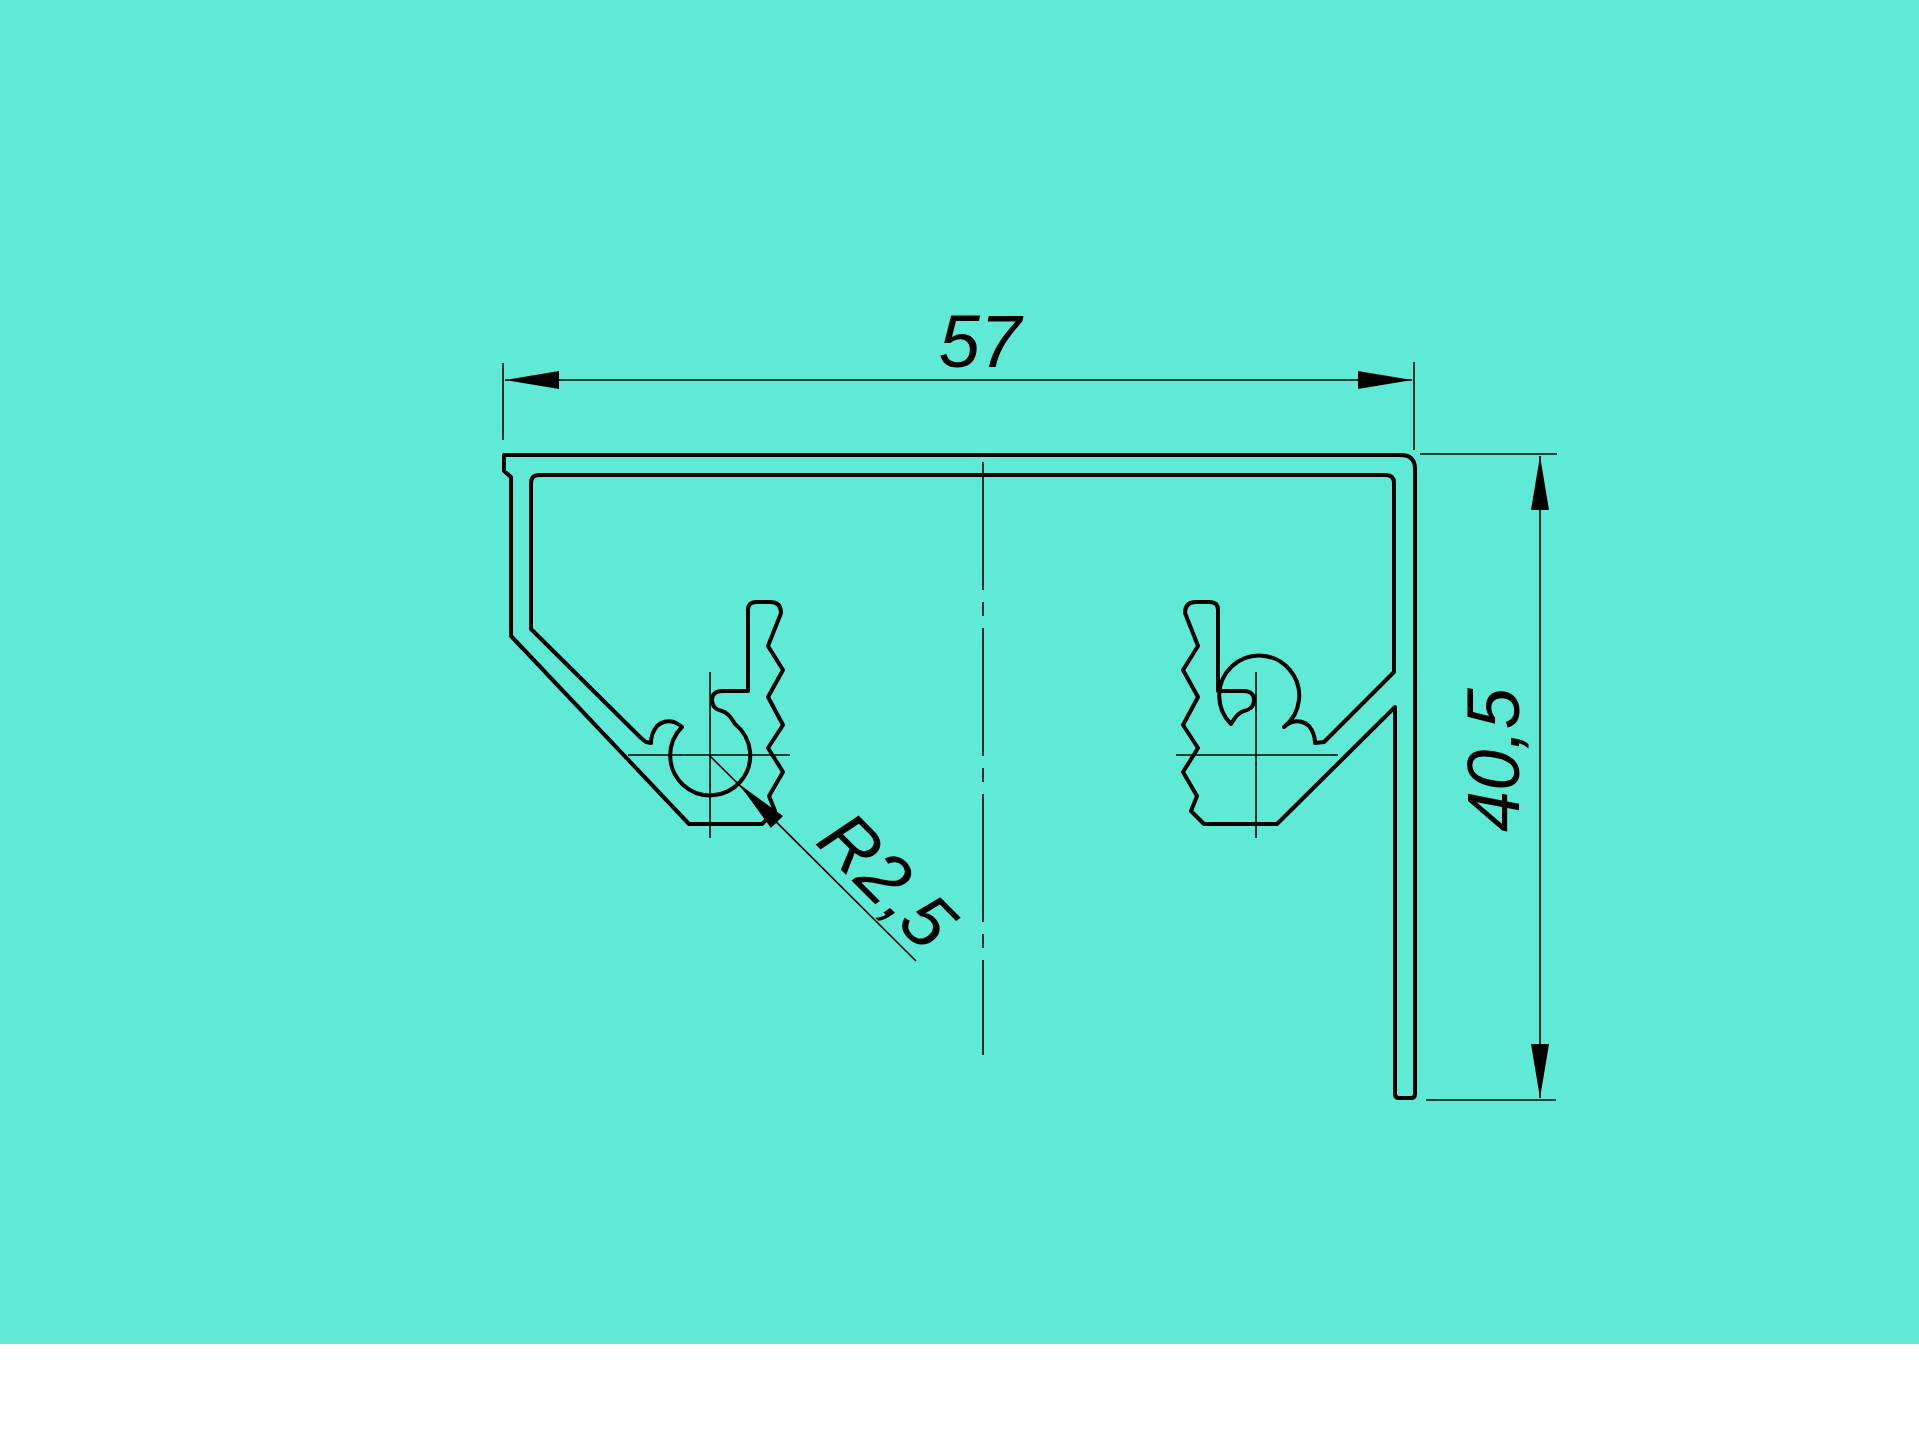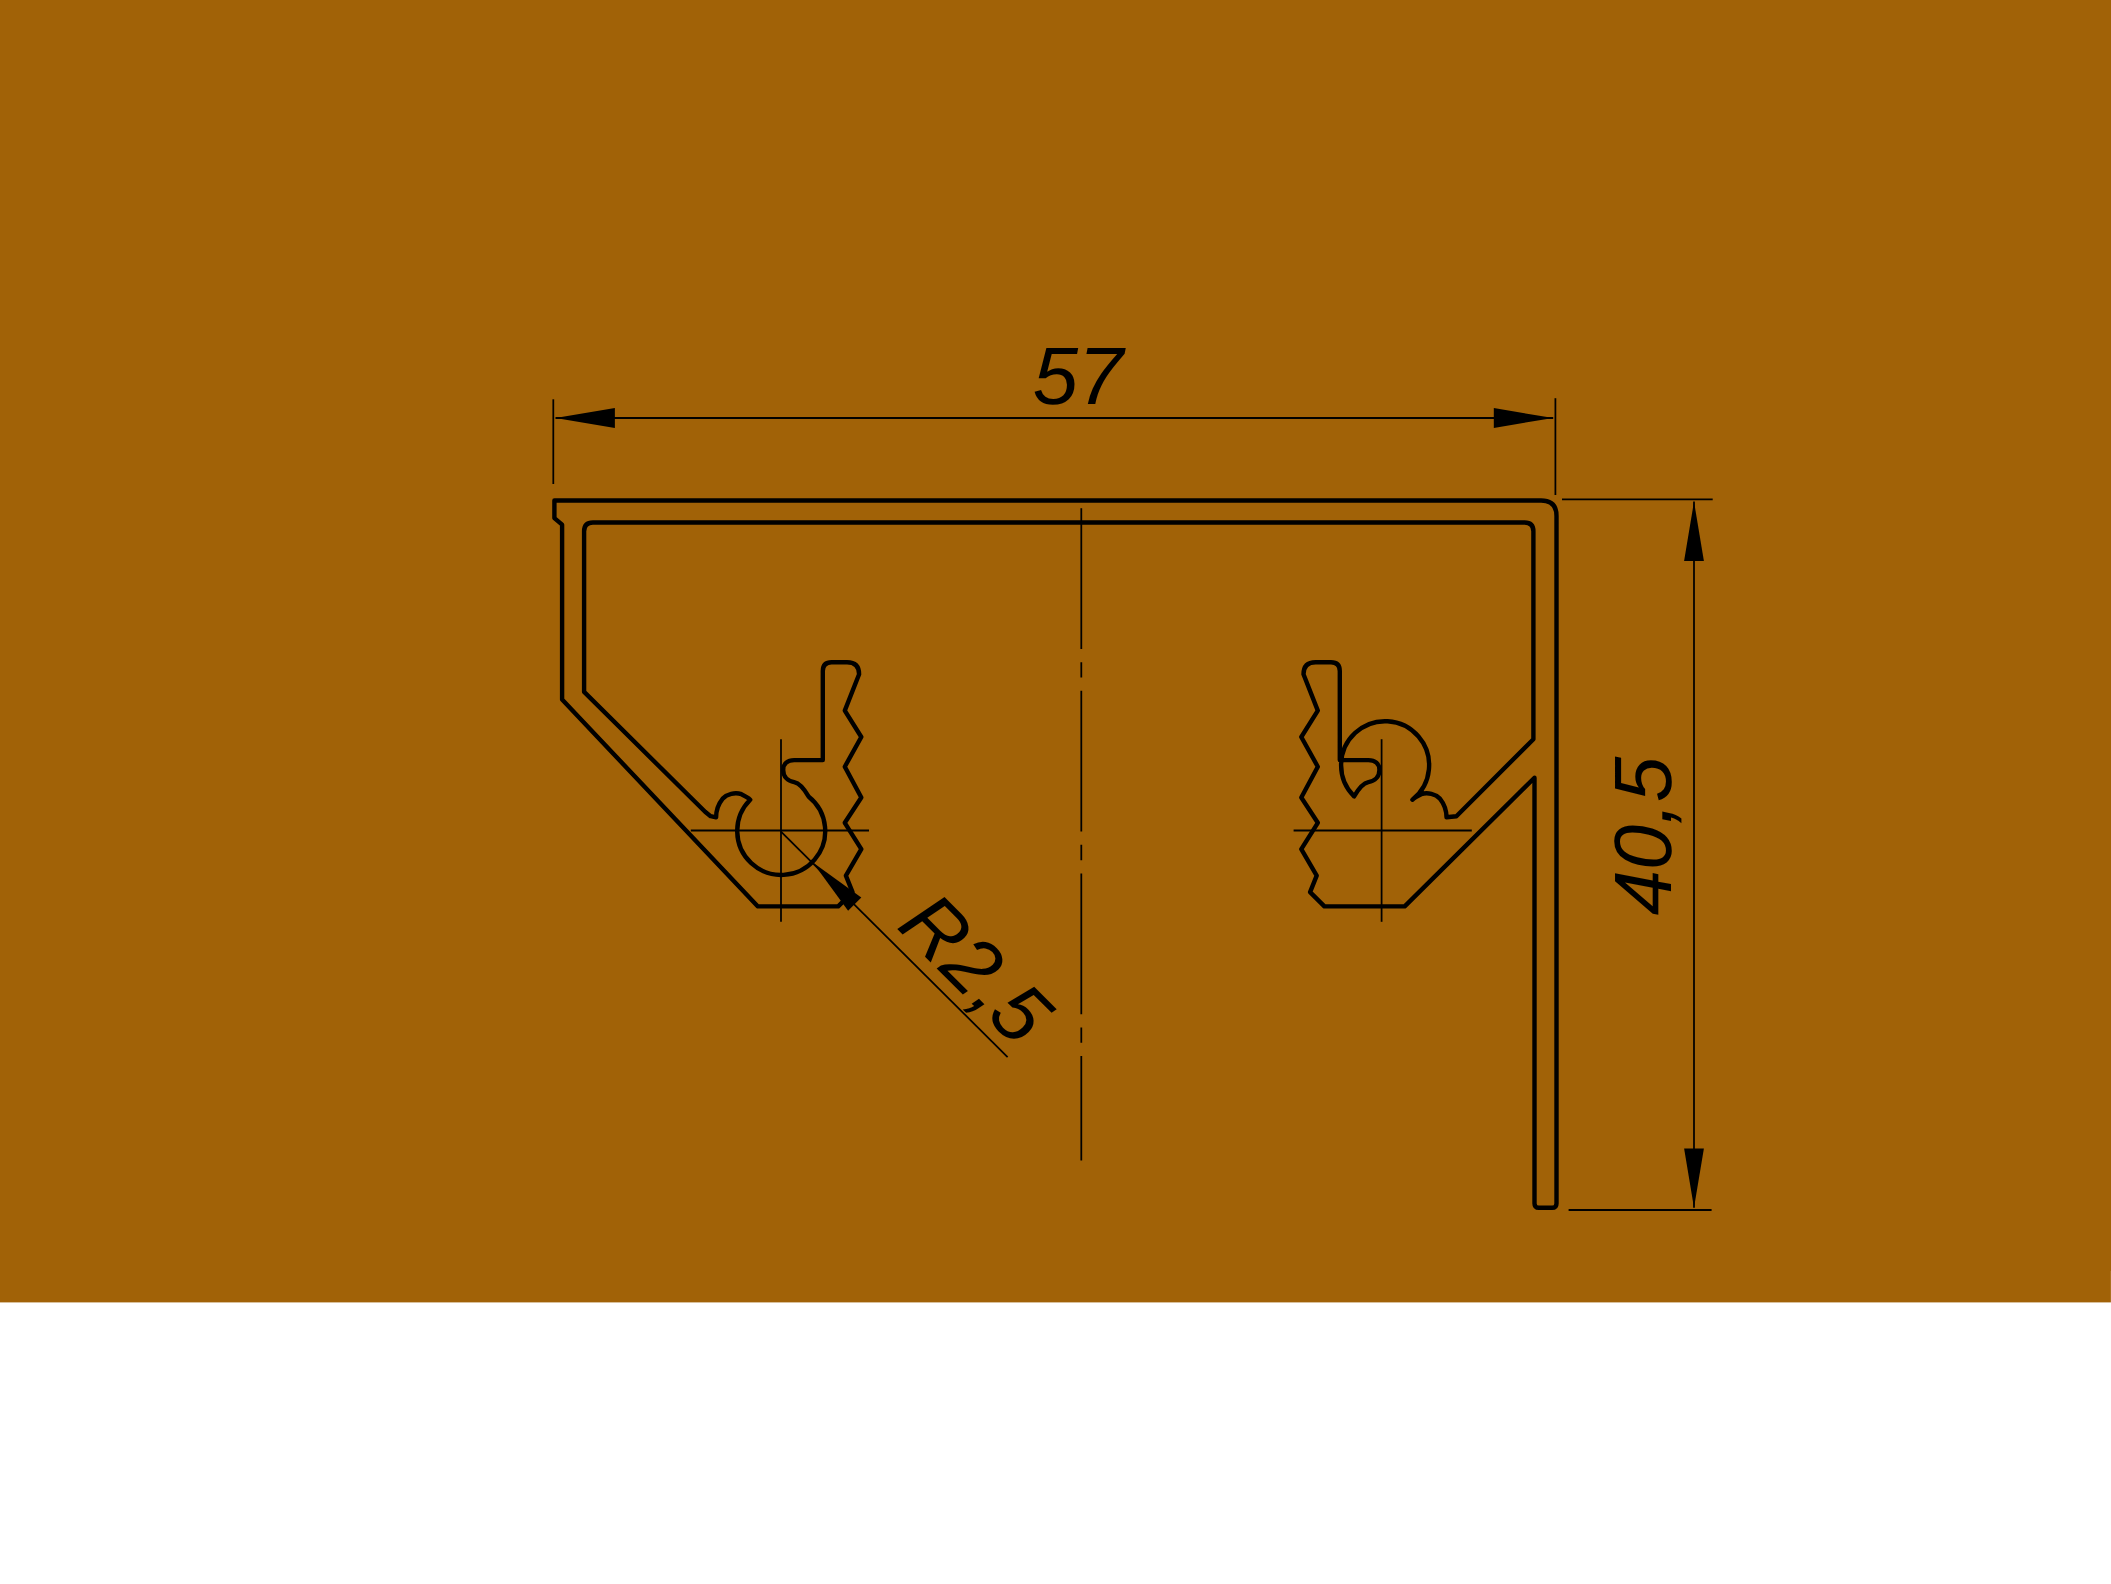--- a/index.html
+++ b/index.html
@@ -6,22 +6,22 @@
     margin: 0;
     padding: 0;
     background: #ffffff;
     width: 1919px;
     height: 1440px;
     overflow: hidden;
     font-family: "Liberation Sans", sans-serif;
   }
   .drawing-wrap {
     width: 1919px;
-    height: 1184px;
-    background: #a16207;
+    height: 1344px;
+    background: #5eead4;
   }
   svg { display: block; }
   .profile {
     fill: none;
     stroke: #000000;
     stroke-width: 4;
     stroke-linejoin: round;
     stroke-linecap: round;
   }
   .thin {

